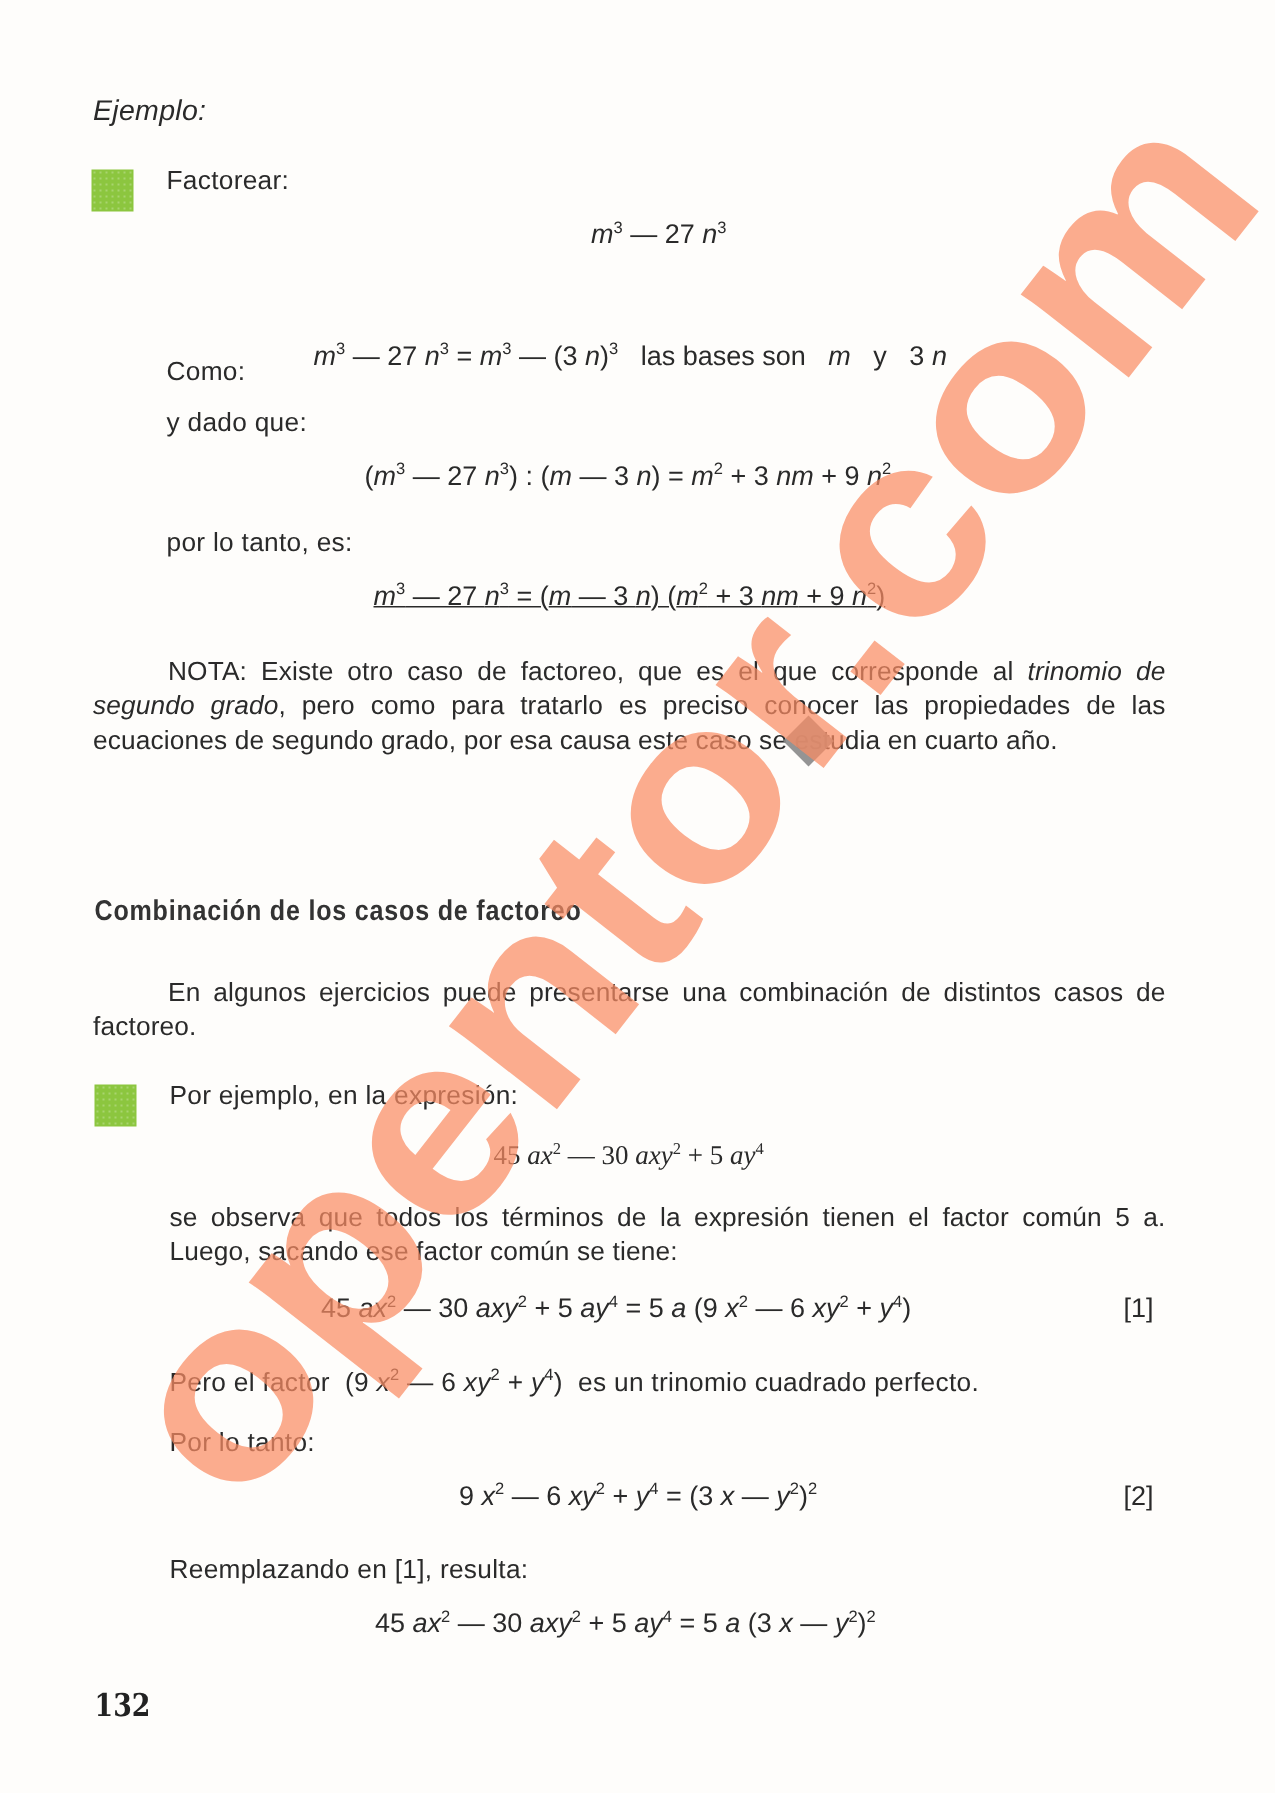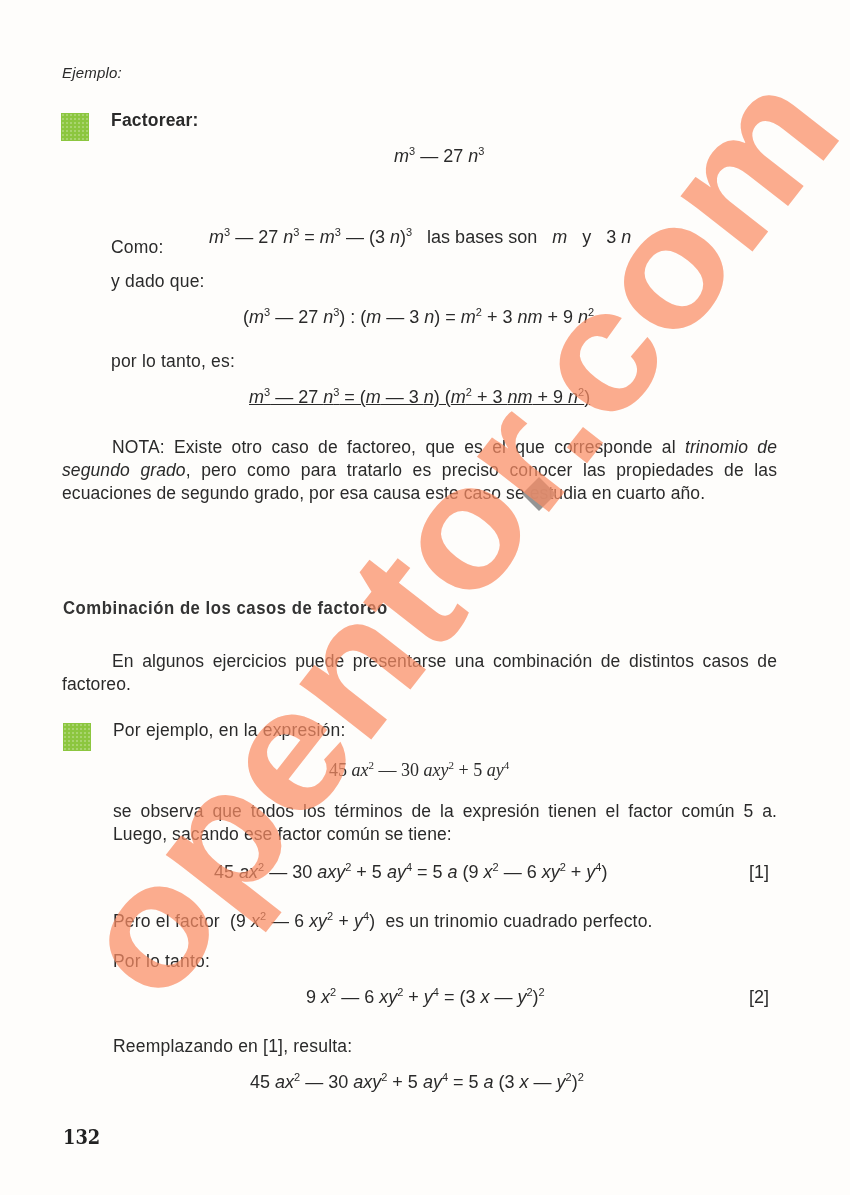--- a/index.html
+++ b/index.html
@@ -17,24 +17,24 @@
   .heading{font-family:"Liberation Sans",sans-serif;font-weight:bold;font-size:19px;color:#333;
            transform:scaleX(0.88);transform-origin:left;letter-spacing:0.6px;}
   .pagenum{font-family:"DejaVu Serif",serif;font-weight:bold;font-size:21px;color:#222;
            transform:scaleX(0.85);transform-origin:left;}
   .watermark{position:absolute;left:0;top:0;width:850px;height:1195px;pointer-events:none;}
   .diamond{position:absolute;left:527px;top:482px;width:24px;height:24px;background:#888;transform:rotate(45deg);opacity:0.9;}
 </style>
 </head>
 <body>
 
-<div class="abs txt" style="left:62px;top:64px;font-style:italic;font-size:15px;">Ejemplo:</div>
+<div class="abs txt" style="left:62px;top:64px;font-style:italic;font-size:19px;">Ejemplo:</div>
 
 <div class="bullet" style="left:61px;top:113px;"></div>
-<div class="abs txt" style="left:111px;top:110px;font-weight:bold;">Factorear:</div>
+<div class="abs txt" style="left:111px;top:110px;">Factorear:</div>
 
 <div class="abs math" style="left:394px;top:146px;">
   <i>m</i><sup>3</sup> — 27 <i>n</i><sup>3</sup>
 </div>
 
 <div class="abs txt" style="left:111px;top:191px;margin-top:46px;">Como:</div>
 
 <div class="abs math" style="left:209px;top:227px;">
   <i>m</i><sup>3</sup> — 27 <i>n</i><sup>3</sup> = <i>m</i><sup>3</sup> — (3 <i>n</i>)<sup>3</sup>&nbsp;&nbsp;
   <span>las bases son</span>&nbsp;&nbsp;

